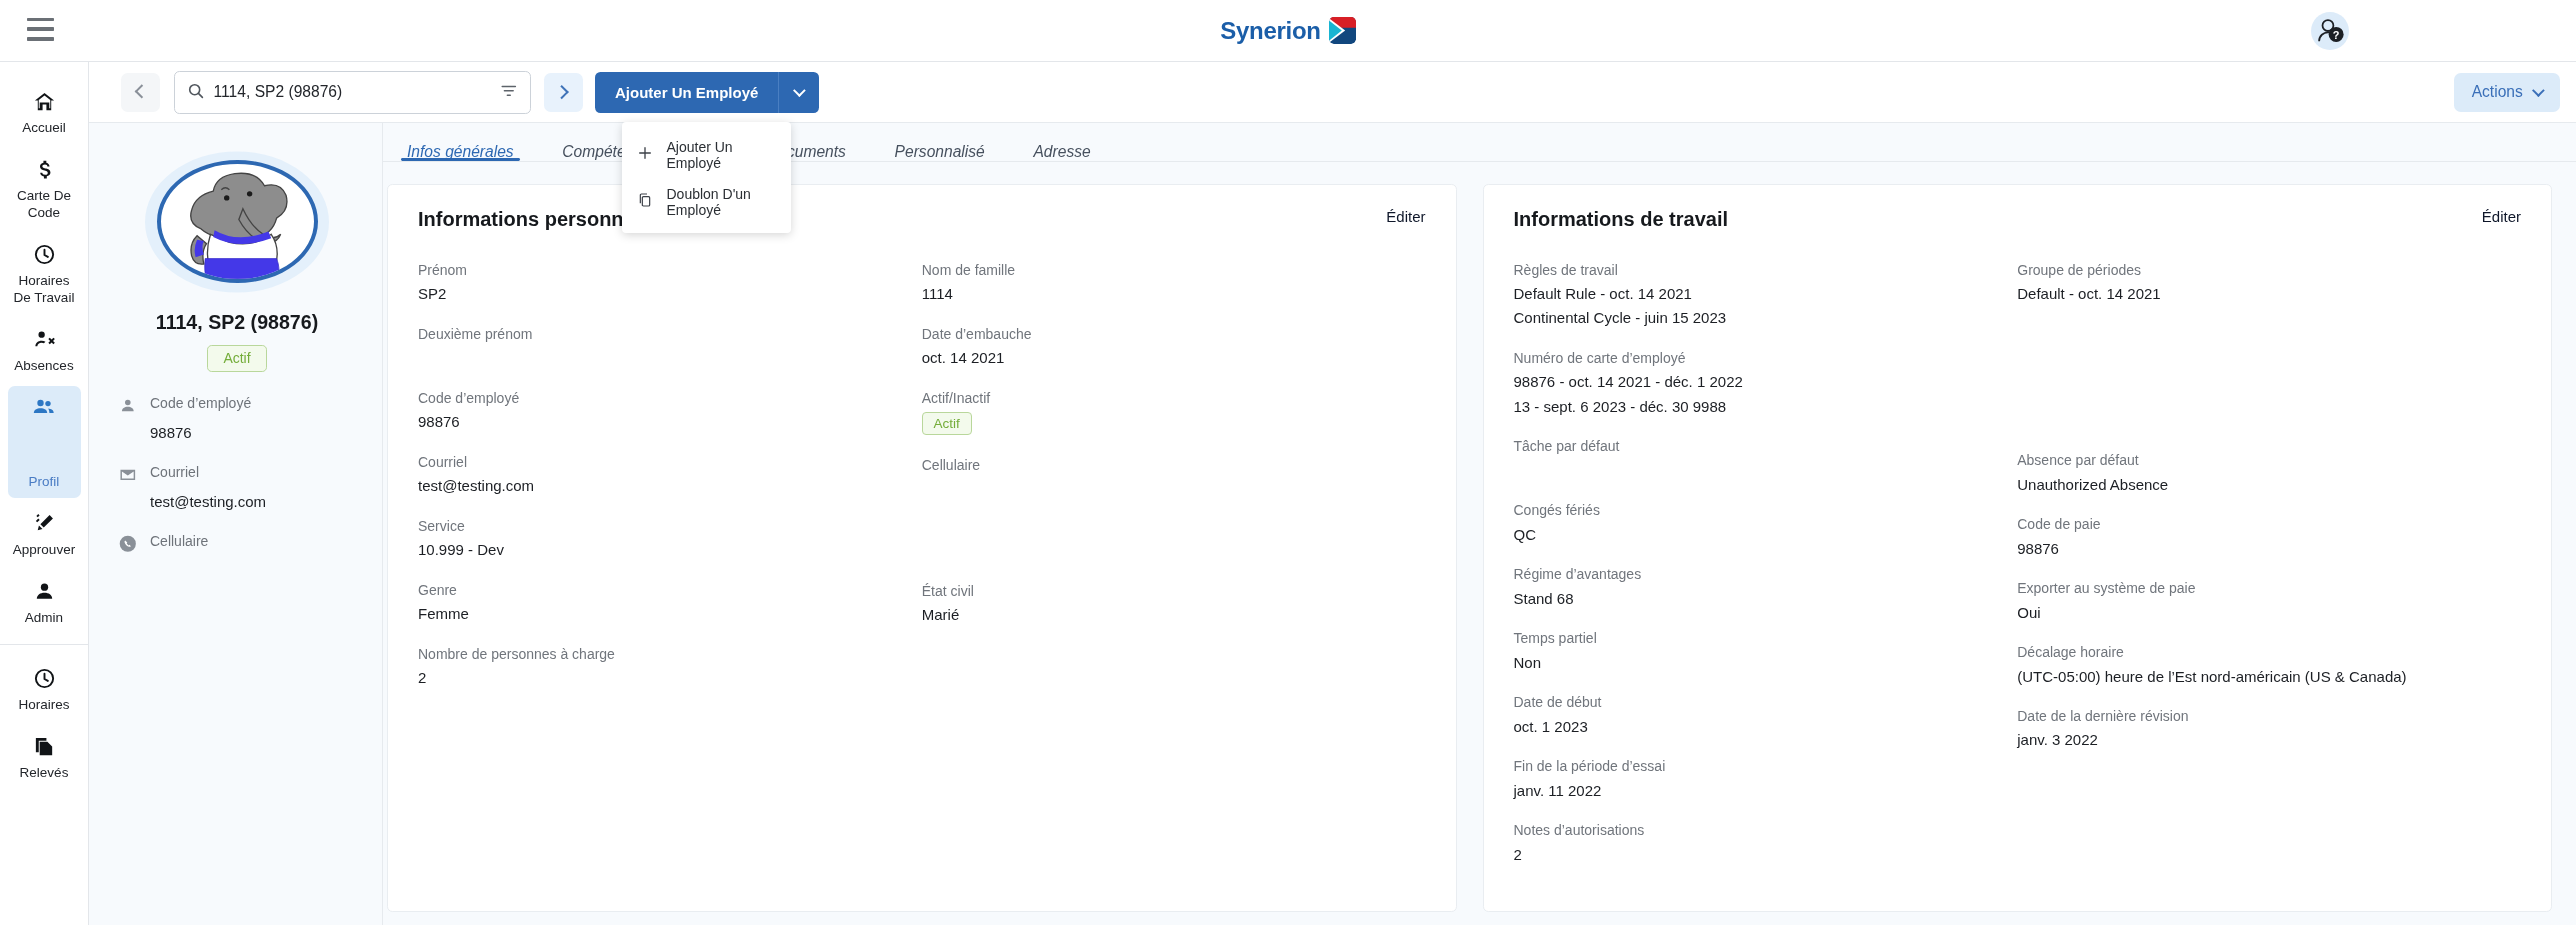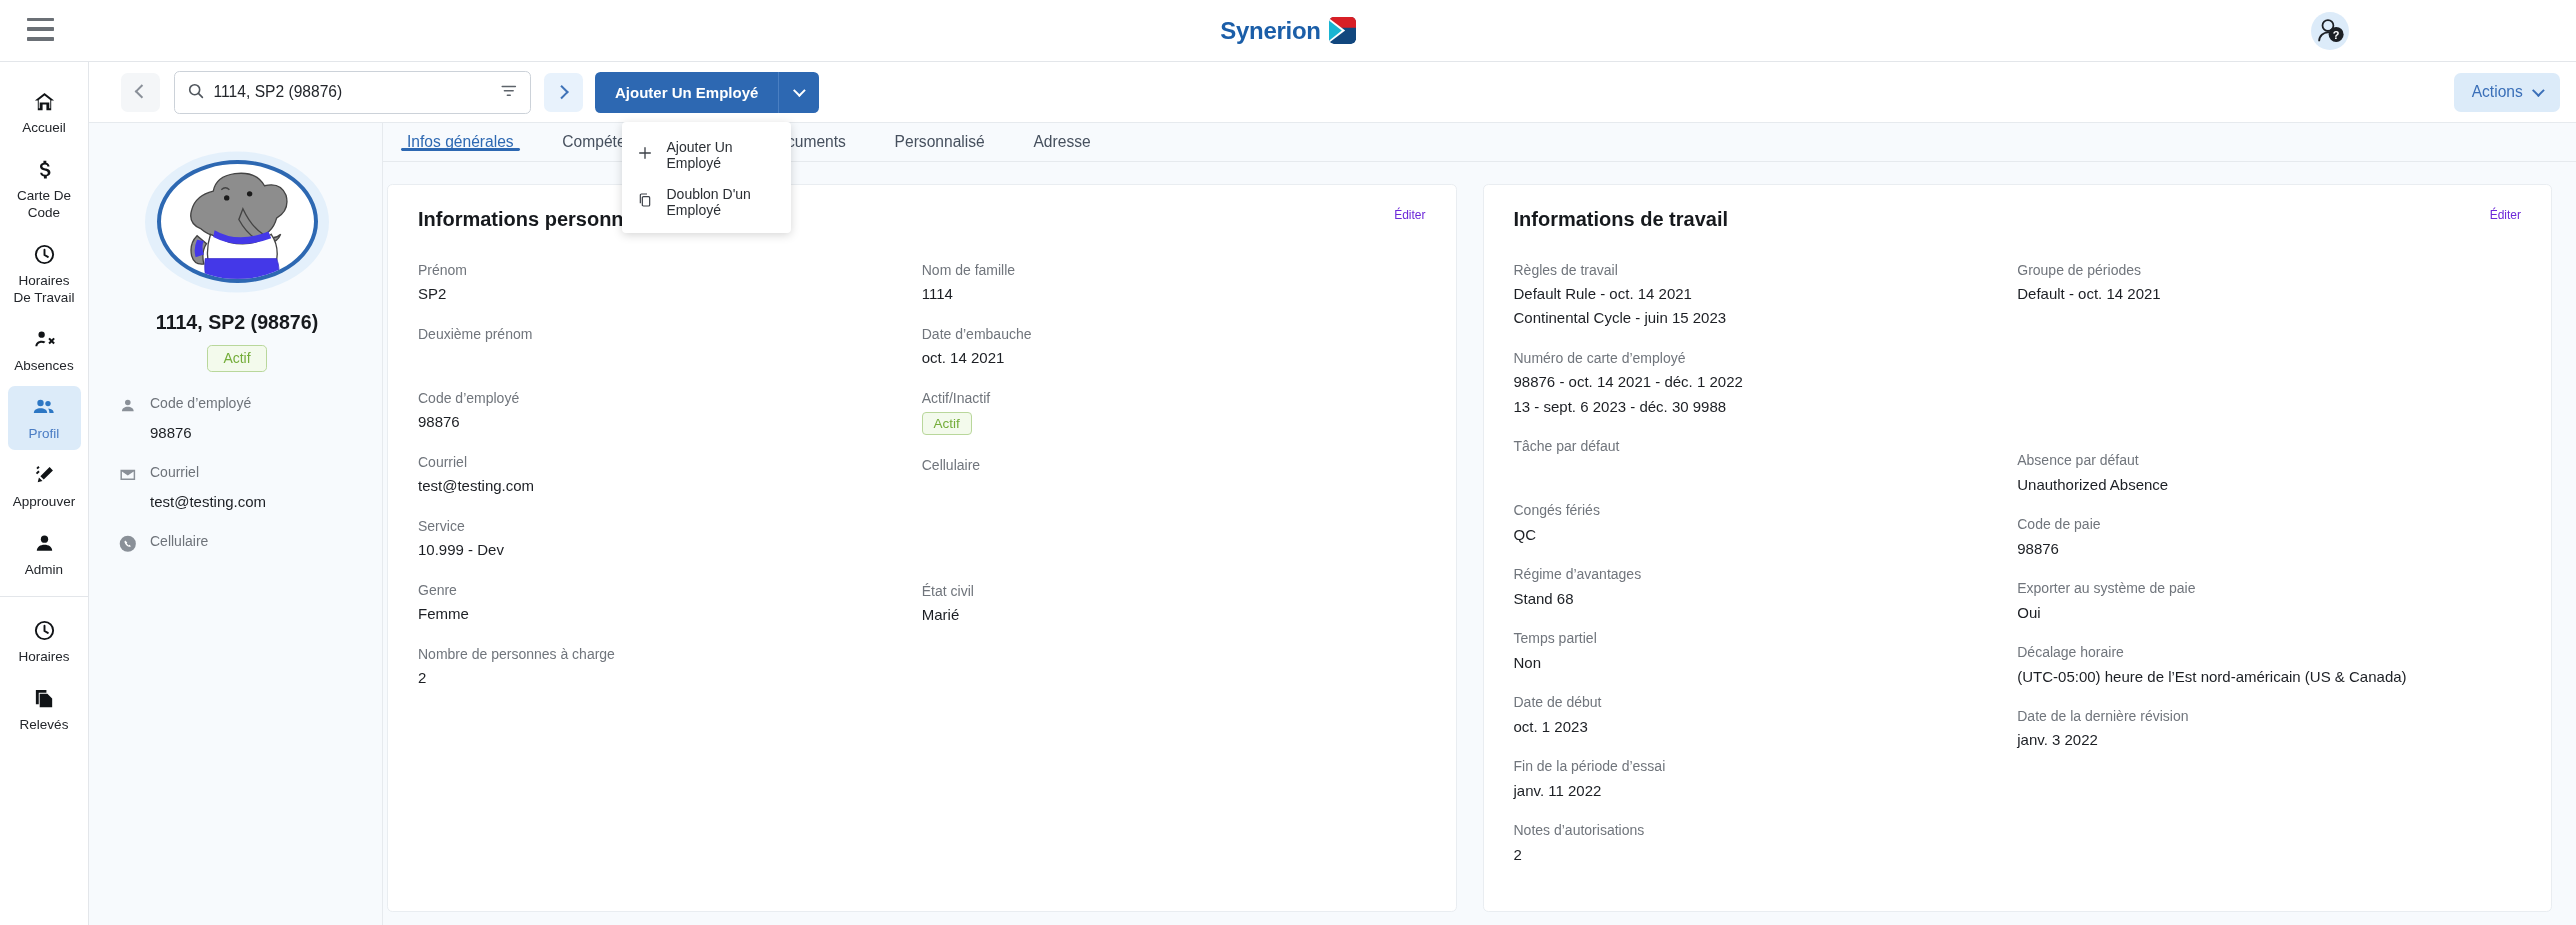--- a/index.html
+++ b/index.html
@@ -47,21 +47,21 @@
     position: absolute; left: 0; top: 61px; width: 89px; height: 865px;
     background: #ffffff; border-right: 0.7px solid #e3e6ea; border-top: 0.7px solid #e3e6ea;
     display: flex; flex-direction: column; align-items: center;
     padding-top: 17.6px;
   }
   .rail-item {
     width: 73px; padding: 8px 2.7px 8px;
     display: flex; flex-direction: column; align-items: center;
     border-radius: 6.8px; cursor: pointer; margin-bottom: 4px;
   }
-  .rail-item.active { background: #dcebf9; }
+  .rail-item.active { background: #dcebf9; gap: 48px; }
   .rail-ico { height: 27px; display:flex; align-items:center; justify-content:center; margin-bottom: 4px; }
   .rail-lbl {
     font-size: 13.5px; line-height: 17px; color: #23262b; text-align: center;
     max-width: 68px;
   }
   .rail-item.active .rail-lbl { color: #4a7cc4; }
   .rail-divider { width: 89px; height: 0.7px; background: #e3e6ea; margin: 6.8px 0 12px; }
 
   
   .toolbar {
@@ -162,42 +162,43 @@
     font-size: 14px; padding: 4.7px 15px; border-radius: 4.7px;
   }
   .meta-row { display: flex; margin-top: 23px; }
   .meta-ico { width: 31px; flex: none; padding-top: 2px; }
   .meta-lbl { font-size: 14px; color: #6e737a; }
   .meta-val { font-size: 15px; color: #1c1f24; margin-top: 7.4px; margin-left: 31px; }
 
   
   .main-col { flex: 1; min-width: 0; }
   .tabs {
-    height: 39px; display: flex; align-items: center;
+    height: 39px; display: flex; align-items: flex-end;
     border-bottom: 0.7px solid #e6eaee;
+    font-style: italic;
   }
   .tab {
     display: flex; align-items: center; padding: 0 24px;
     font-size: 15.6px; color: #46505e; cursor: pointer; position: relative;
   }
   .tab.active { color: #2d68b2; }
   .tab.active::after {
     content: ""; position: absolute; left: 17.6px; right: 17.6px; bottom: 0;
     height: 3.4px; background: #2d68b2; border-radius: 1.4px;
   }
   .tab-sep { width: 0.7px; background: #dfe3e8; margin: 9.5px 0; }
 
   .cards { display: flex; gap: 26px; padding: 21.6px 24px 0 4px; }
   .card {
     background: #ffffff; border: 0.7px solid #e9edf1; border-radius: 5.4px;
     flex: 1; min-width: 0; padding: 23px 30px 27px;
   }
   .card-head { display: flex; align-items: flex-start; justify-content: space-between; }
   .card-title { font-size: 20px; font-weight: 700; color: #16191d; }
-  .edit-link { font-size: 12px; color: #6d28d9; cursor: pointer; }
+  .edit-link { font-size: 15px; color: #0f172a; cursor: pointer; }
   .grid2 { display: flex; margin-top: 29px; }
   .gcol { flex: 1; min-width: 0; }
   .field { margin-bottom: 19.6px; min-height: 42px; }
   .f-lbl { font-size: 14px; color: #70757c; line-height: 20px; }
   .f-val { font-size: 15px; color: #1c1f24; line-height: 21px; margin-top: 3.4px; }
   .f-val.empty { min-height: 21px; }
   .badge-sm {
     display: inline-block; border: 0.7px solid #b9d79b; background: #f3faec; color: #74ad3a;
     font-size: 13.5px; padding: 3.4px 10.8px; border-radius: 4px; margin-top: 4px;
   }

